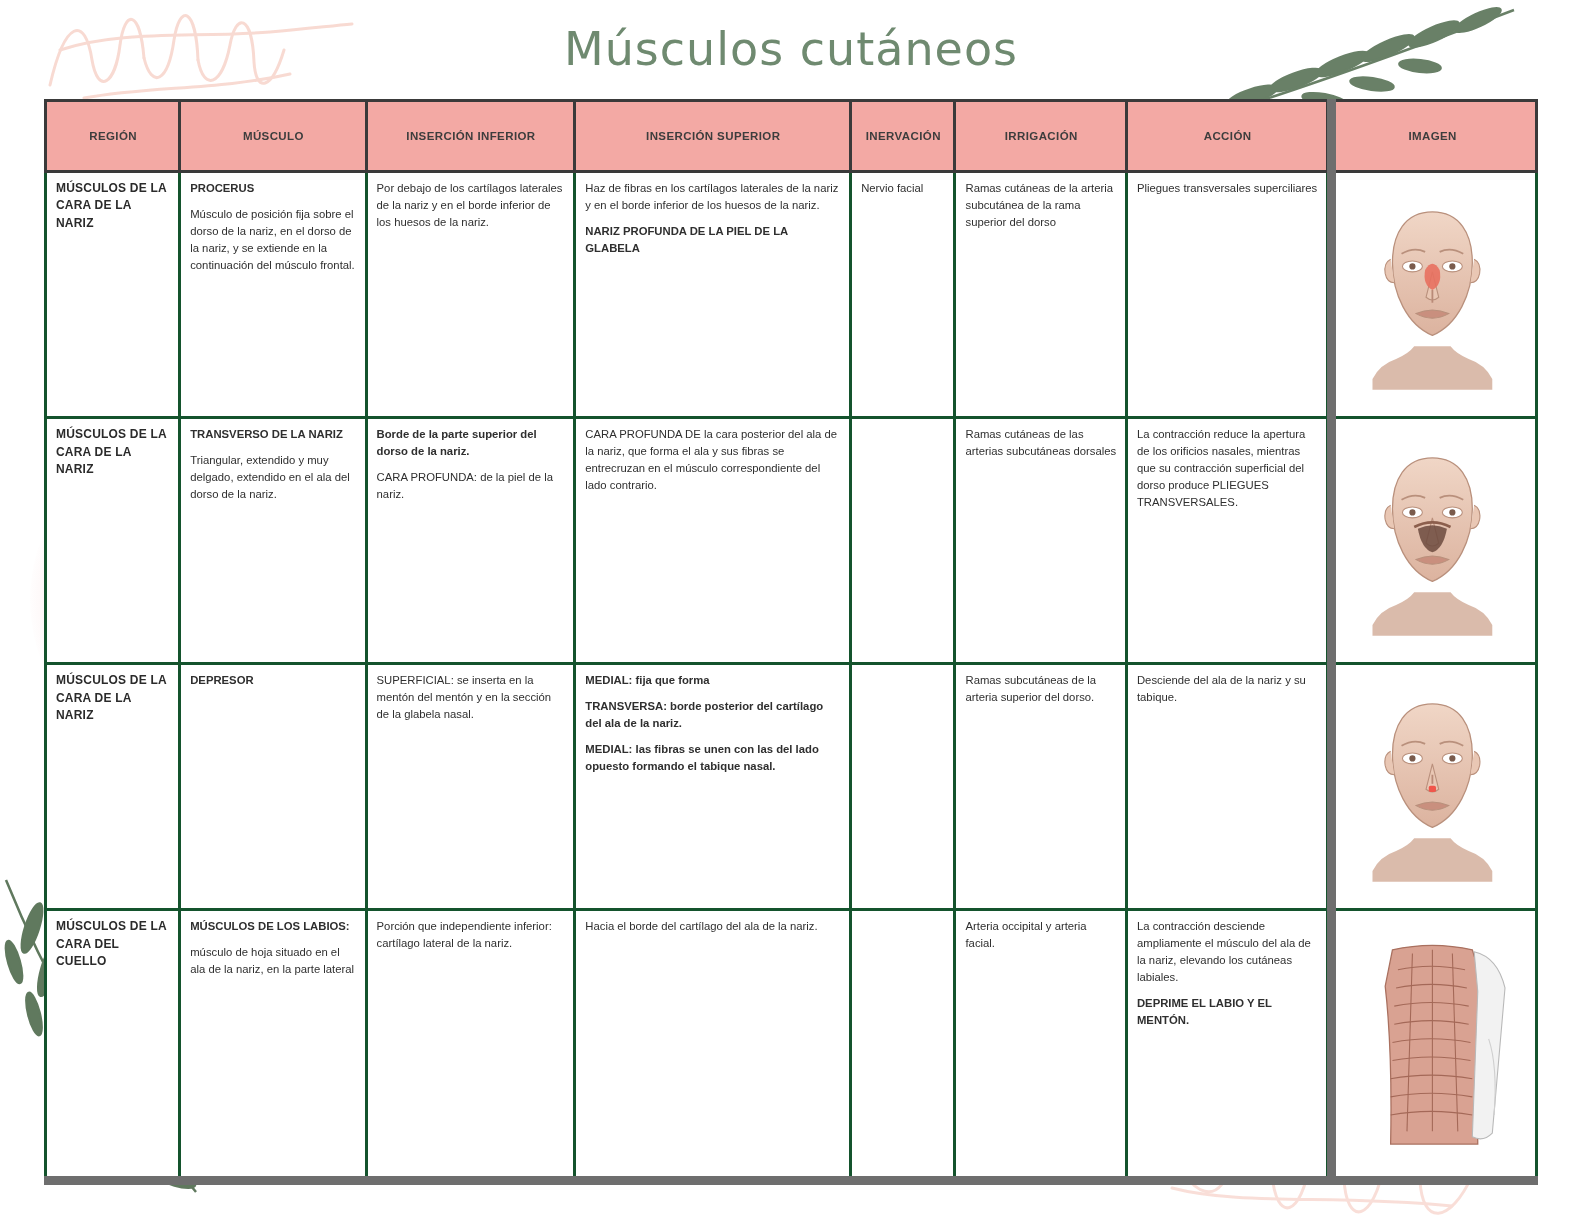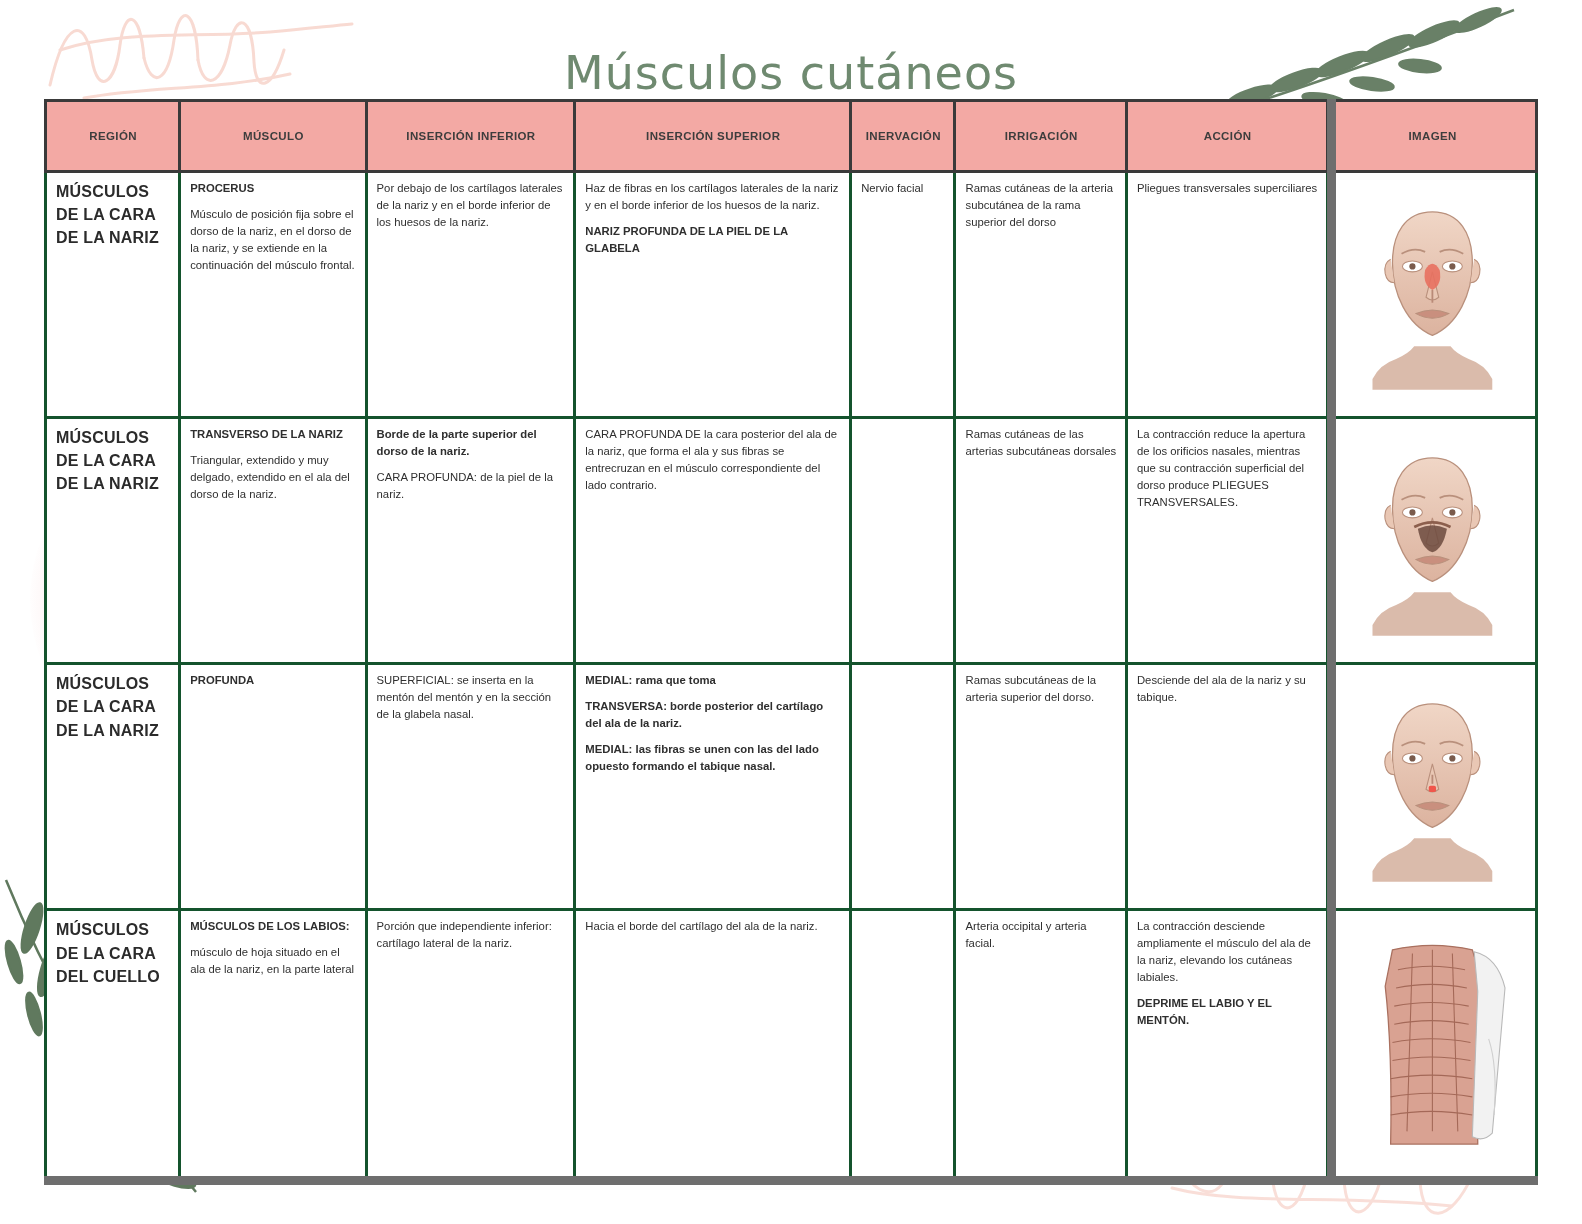--- a/index.html
+++ b/index.html
@@ -64,21 +64,20 @@
   
   .title {
     position: absolute;
     left: 0; right: 0; top: 22px;
     text-align: center;
     font-family: "DejaVu Sans", sans-serif;
     font-size: 46px;
     font-weight: 400;
     color: #6f8a70;
     letter-spacing: 1px;
-    margin-top: 24px;
   }
 
   
   .table-wrap {
     position: absolute;
     left: 44px;
     top: 99px;
     width: 1494px;
     height: 1080px;
   }
@@ -112,21 +111,21 @@
   col.c-region   { width: 9.0%; }
   col.c-musculo  { width: 12.5%; }
   col.c-inf      { width: 14.0%; }
   col.c-sup      { width: 18.5%; }
   col.c-inerv    { width: 7.0%; }
   col.c-irrig    { width: 11.5%; }
   col.c-accion   { width: 13.5%; }
   col.c-imagen   { width: 14.0%; }
 
   td.region {
-    font-size: 16px;
+    font-size: 12px;
     font-weight: 700;
     line-height: 1.45;
     text-transform: uppercase;
     letter-spacing: .2px;
     background: transparent;
   }
   td.cell {
     font-size: 11.3px;
     line-height: 1.5;
     color: #2f2f2f;
@@ -341,27 +340,27 @@
     <path d="M58 66 q-8 4 -6 16 q2 10 10 10" fill="#e9c7b4" stroke="#b9907c" stroke-width="1.2"></path>
     <path d="M150 66 q8 4 6 16 q-2 10 -10 10" fill="#e9c7b4" stroke="#b9907c" stroke-width="1.2"></path>
     <path d="M88 92 q16 -8 32 0 q-4 22 -16 26 q-12 -4 -16 -26z" fill="#6c4a3e" opacity=".85"></path>
               <path d="M84 90 q20 -10 40 0" stroke="#8c5f4d" stroke-width="3" fill="none"></path>
   </svg>
           </td>
         </tr>
         <tr>
           <td class="region">MÚSCULOS DE LA CARA DE LA NARIZ</td>
           <td class="cell">
-            <p class="p"><b>PROFUNDA</b></p>
+            <p class="p"><b>DEPRESOR</b></p>
           </td>
           <td class="cell">
             <p class="p">SUPERFICIAL: se inserta en la mentón del mentón y en la sección de la glabela nasal.</p>
           </td>
           <td class="cell">
-            <p class="p"><b>MEDIAL: rama que toma</b></p>
+            <p class="p"><b>MEDIAL: fija que forma</b></p>
             <p class="p"><b>TRANSVERSA: borde posterior del cartílago del ala de la nariz.</b></p>
             <p class="p"><b>MEDIAL: las fibras se unen con las del lado opuesto formando el tabique nasal.</b></p>
           </td>
           <td class="cell"></td>
           <td class="cell">
             <p class="p">Ramas subcutáneas de la arteria superior del dorso.</p>
           </td>
           <td class="cell">
             <p class="p">Desciende del ala de la nariz y su tabique.</p>
           </td>

